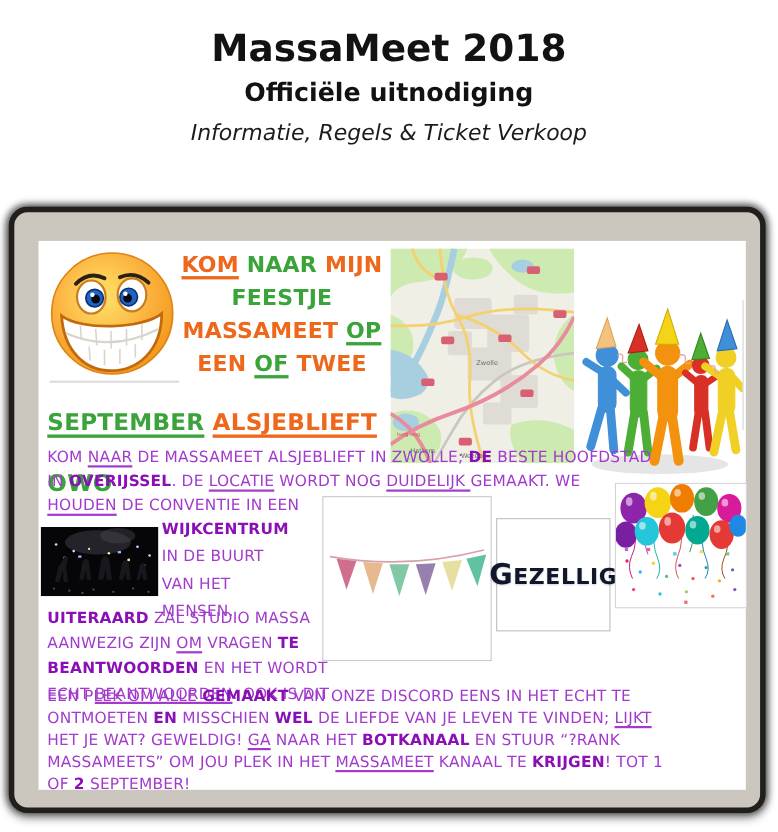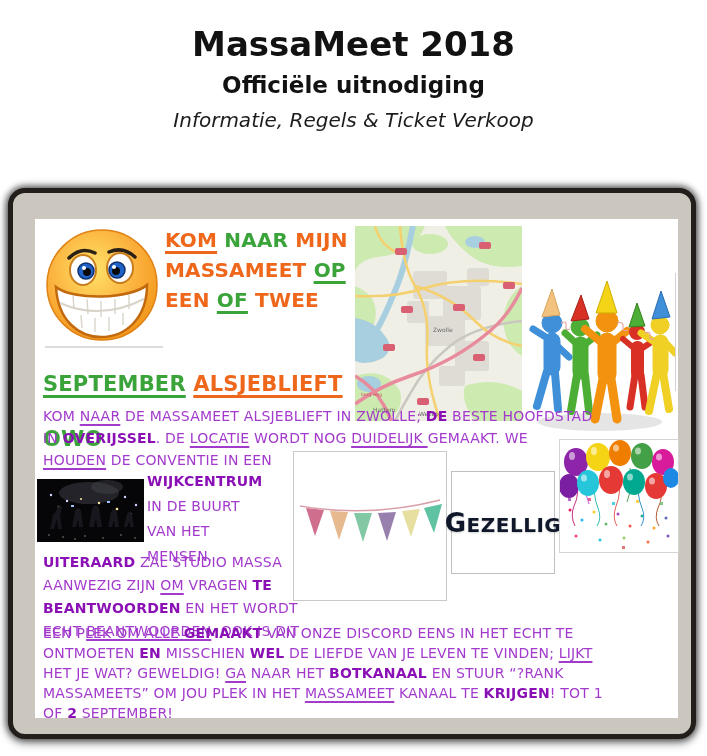--- a/index.html
+++ b/index.html
@@ -21,21 +21,21 @@
   
   .rich{position:absolute;color:#A23ACC;font-weight:500;font-size:14px;letter-spacing:.2px;}
   .rich .line{white-space:pre;line-height:21px;}
   .rich .b{font-weight:800;color:#8A10B5;}
   .rich .u{text-decoration:underline;text-underline-offset:3px;text-decoration-thickness:1.5px;}
   .c-o{color:#EE671B;}
   .c-g{color:#3AA33A;}
   .heading{font-weight:700;}
   .heading .u{text-decoration-thickness:2.5px;text-underline-offset:4px;}
   .hcol{left:130px;top:6px;font-size:20px;}
-  .hcol .line{line-height:30px;}
+  .hcol .line{line-height:30px;text-align:center;}
   .hbottom{left:8px;top:126px;font-size:21px;}
   .hbottom .line{line-height:31px;margin-top:24px;}
   #para1{left:8px;top:186px;}
   #para1 .line{line-height:22px;}
   #wijk{left:112px;top:250px;}
   #wijk .line{line-height:25px;}
   #para2{left:8px;top:332px;}
   #para2 .line{line-height:23px;}
   #para3{left:8px;top:404px;}
   #para3 .line{line-height:20px;}
@@ -100,20 +100,21 @@
           <path d="M52,93 L52,107"></path>
           <path d="M66,92 L66,106"></path>
           <path d="M80,88 L80,100"></path>
       </g>
       <path d="M15,64 Q58,80 102,62" stroke="#c2690e" stroke-width="1.5" fill="none" opacity=".5"></path>
     </svg>
     <div class="abs smiley-underline"></div>
 
     <div class="rich heading hcol">
         <div class="line"><span class="u c-o">KOM</span><span> </span><span class="c-g">NAAR</span><span> </span><span class="c-o">MIJN</span></div>
+        <div class="line"><span class="c-g">FEESTJE</span></div>
         <div class="line"><span class="c-o">MASSAMEET</span><span> </span><span class="u c-g">OP</span></div>
         <div class="line"><span class="c-o">EEN</span><span> </span><span class="u c-g">OF</span><span> </span><span class="c-o">TWEE</span></div>
       </div>
     <div class="rich heading hbottom">
         <div class="line"><span class="u c-g">SEPTEMBER</span><span> </span><span class="u c-o">ALSJEBLIEFT</span></div>
         <div class="line"><span class="c-g">OWO</span></div>
       </div>
 
     <svg class="abs map" width="167" height="195" viewBox="0 0 167 195">
       <rect width="167" height="195" fill="#f0efe6"></rect>

